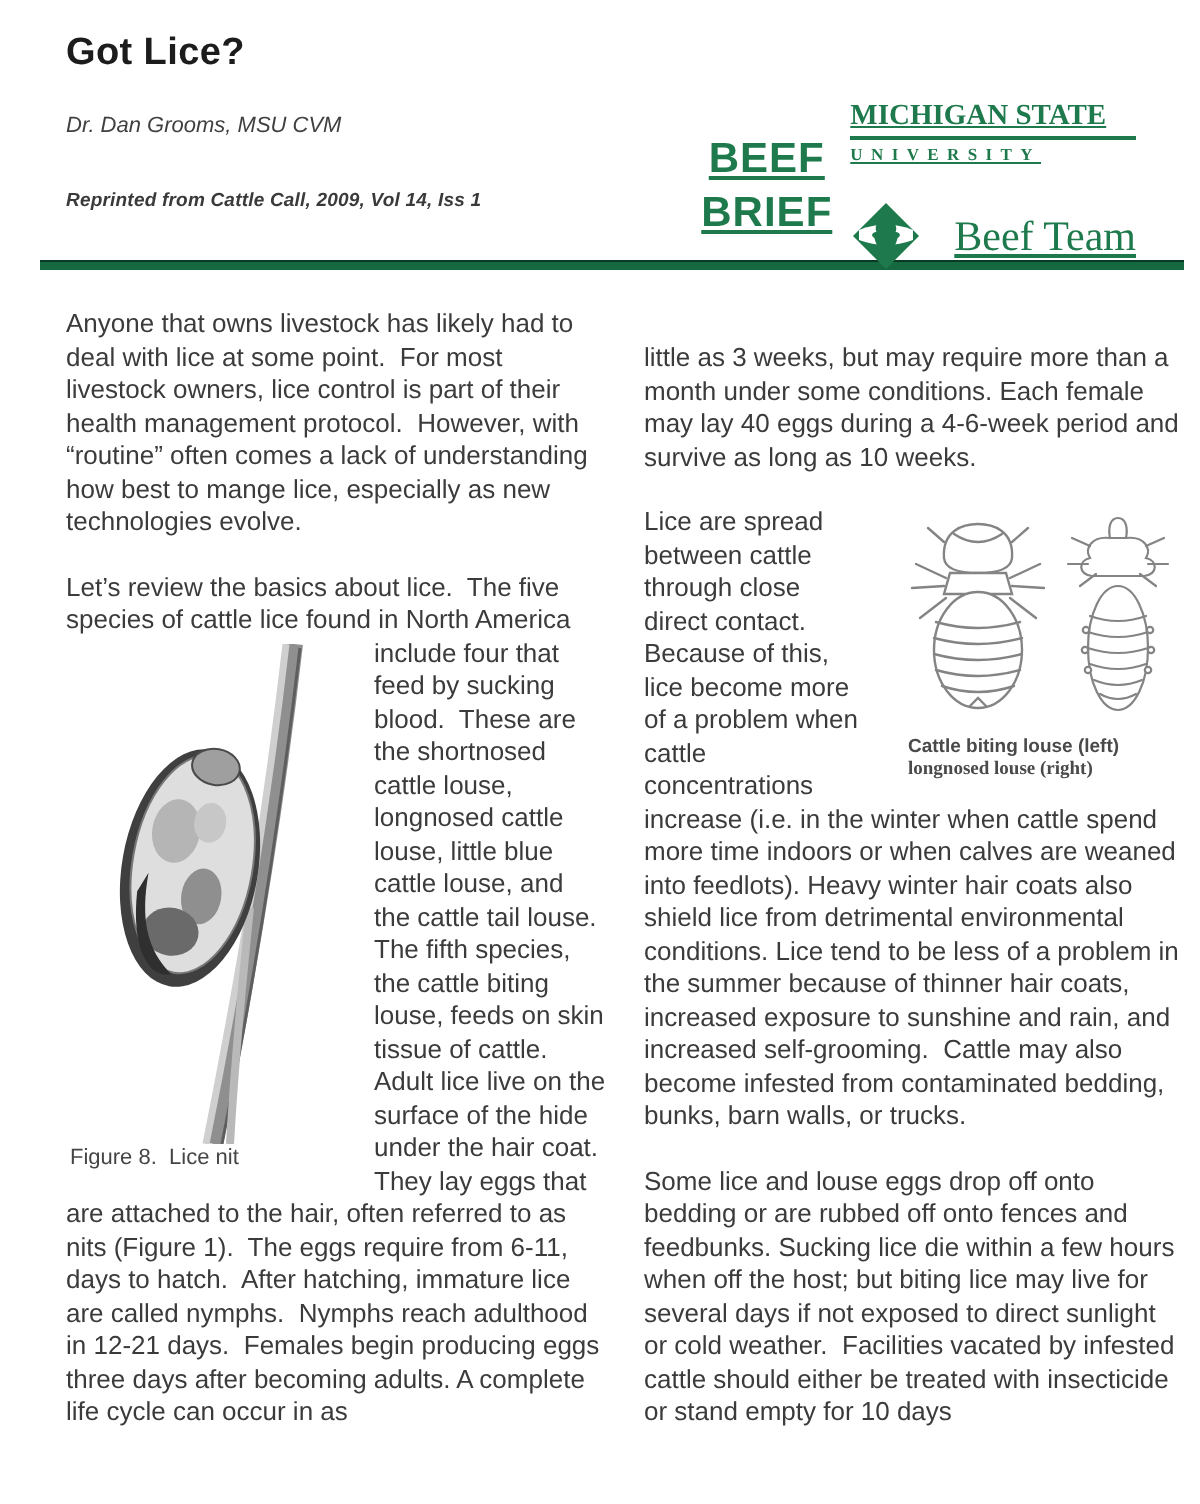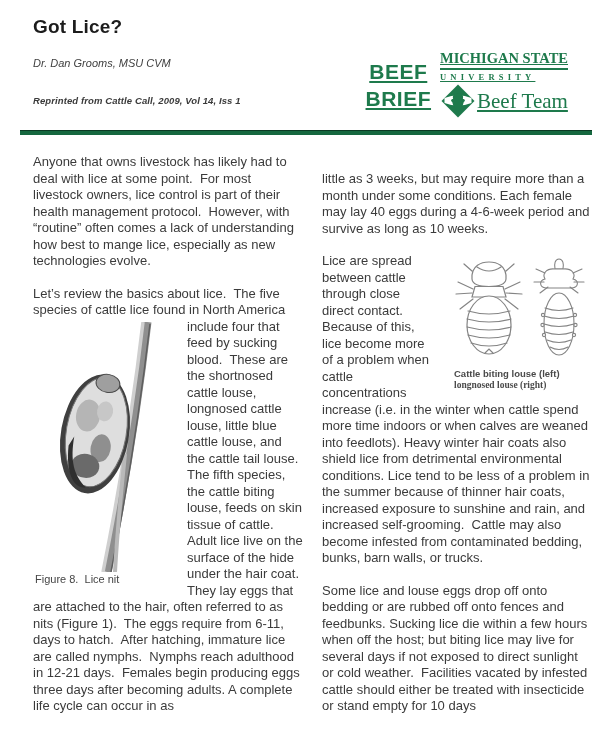--- a/index.html
+++ b/index.html
@@ -7,21 +7,21 @@
   .page{width:600px;height:752px;box-sizing:border-box;padding:12px 8px 0 20px;position:relative;}
   .header{position:relative;height:104px;}
   .title{font-size:19px;font-weight:bold;color:#1c1c1c;margin:4px 0 0 13px;letter-spacing:.2px;}
   .author{font-style:italic;font-size:11px;color:#404040;margin:19px 0 0 13px;}
   .reprint{font-style:italic;font-weight:bold;font-size:9.5px;color:#3a3a3a;margin:26px 0 0 13px;letter-spacing:.1px;}
   .logo{position:absolute;top:34px;right:24px;display:flex;gap:9px;align-items:center;text-decoration:underline;}
   .bb-col{display:flex;flex-direction:column;align-items:center;font-weight:bold;font-size:21px;line-height:27px;letter-spacing:.5px;}
   .msu-col{display:flex;flex-direction:column;}
   .msu-wordmark{font-family:"Liberation Serif", serif;font-weight:bold;font-size:14.5px;white-space:nowrap;border-bottom:2px solid;padding-bottom:1px;letter-spacing:0;}
   .msu-univ{font-family:"Liberation Serif", serif;font-weight:bold;font-size:8.5px;letter-spacing:4.2px;margin-top:2px;white-space:nowrap;}
-  .beefteam-row{display:flex;align-items:center;margin-top:1px;gap:1px;}
+  .beefteam-row{display:flex;align-items:center;margin-top:18px;gap:16px;}
   .beefteam{font-family:"Liberation Serif", serif;font-size:21px;white-space:nowrap;}
   .rule{height:4px;margin-top:10px;border-top:1px solid #0a3a23;}
   .columns{display:flex;gap:19px;margin:19px 0 0 13px;align-items:flex-end;}
   .col{width:270px;font-size:13px;line-height:16.5px;}
   .col p{margin:0 0 16px 0;white-space:pre-wrap;}
   .col p:last-child{margin-bottom:0;}
   .fig1{float:left;width:148px;margin:3px 6px 2px 0;white-space:normal;}
   .fig1 svg{display:block;width:148px;height:250px;}
   .fig1-cap{display:block;font-size:11px;line-height:13px;color:#454545;margin-top:1px;padding-left:2px;white-space:pre-wrap;}
   .fig2{float:right;width:152px;margin:2px 0 4px 6px;white-space:normal;}

